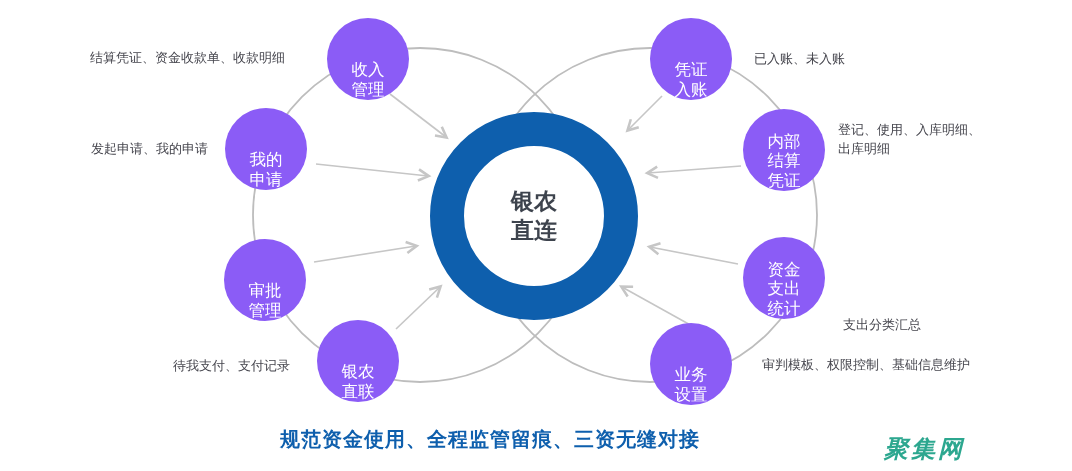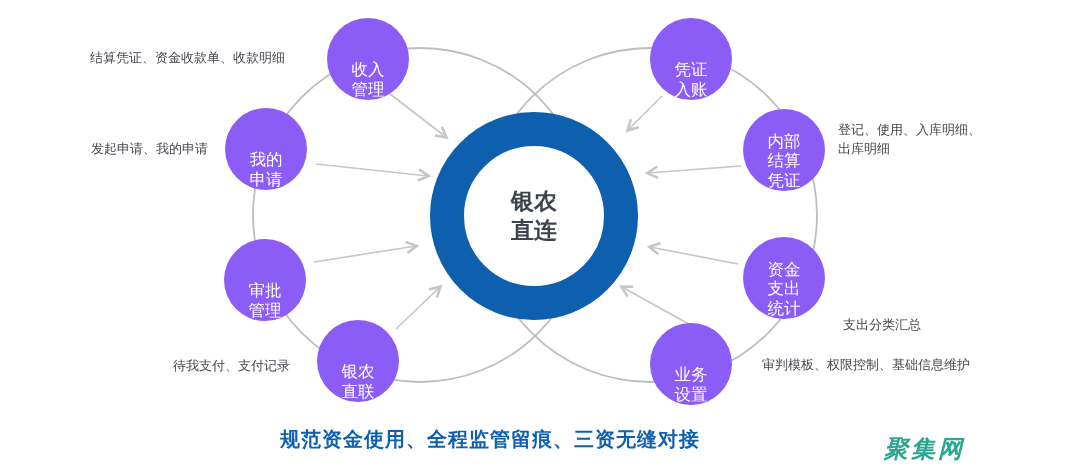--- a/index.html
+++ b/index.html
@@ -107,20 +107,21 @@
 统计</span>
     </div>
   <div class="node" style="left:650px;top:323px;">
       <span class="label">业务
 设置</span>
     </div>
 
   <div class="note left nowrap" style="right:787px;top:49px;">结算凭证、资金收款单、收款明细</div>
   <div class="note left nowrap" style="right:864px;top:140px;">发起申请、我的申请</div>
   <div class="note left nowrap" style="right:782px;top:357px;">待我支付、支付记录</div>
+  <div class="note right nowrap" style="left:754px;top:50px;">已入账、未入账</div>
   <div class="note right" style="left:838px;top:121px;">登记、使用、入库明细、
 出库明细</div>
   <div class="note right nowrap" style="left:843px;top:272px;margin-top:44px;">支出分类汇总</div>
   <div class="note right nowrap" style="left:754px;top:356px;margin-left:8px;">审判模板、权限控制、基础信息维护</div>
 
   <div class="tagline">规范资金使用、全程监管留痕、三资无缝对接</div>
   <div class="logo">聚集网</div>
 
 </div>
 

